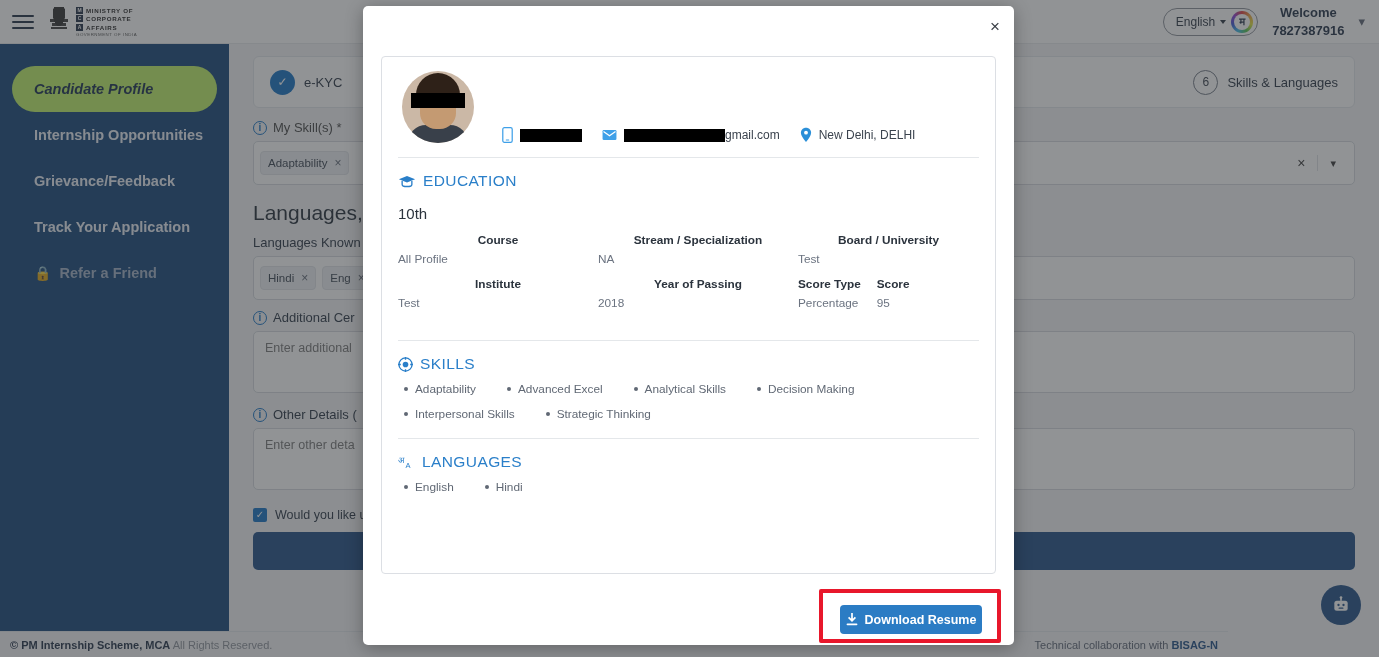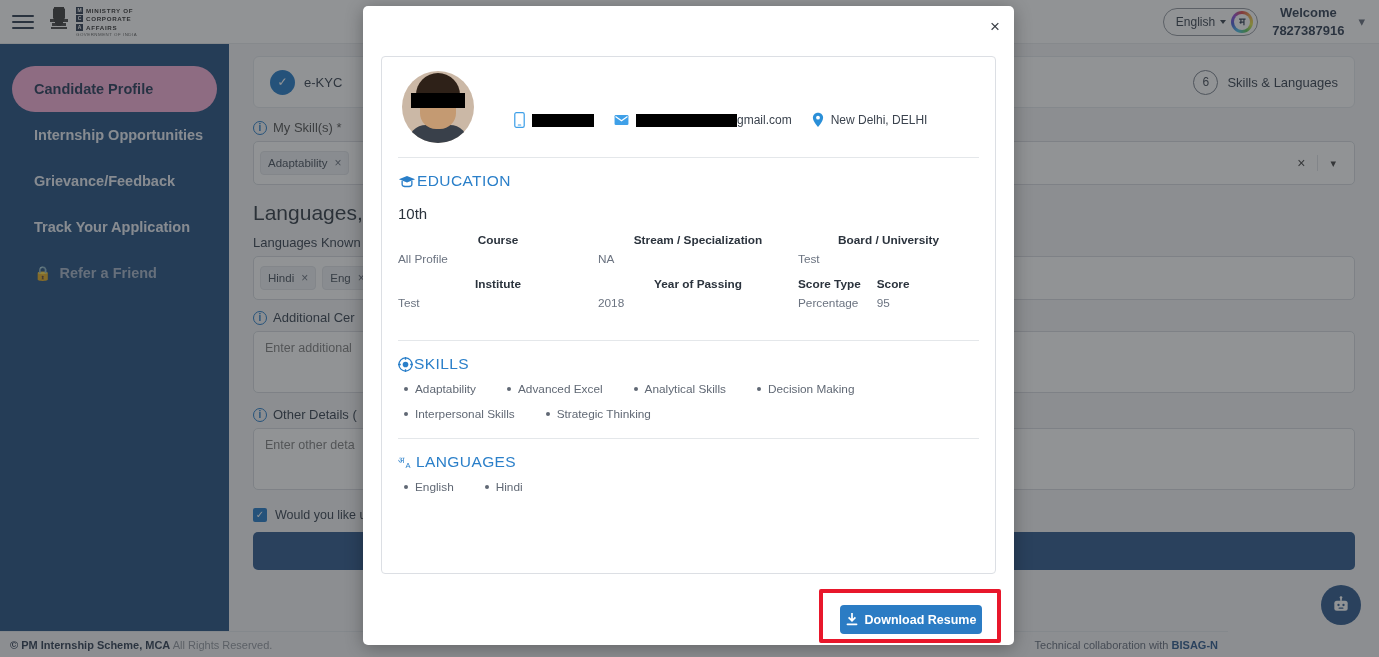--- a/index.html
+++ b/index.html
@@ -58,21 +58,21 @@
 
   .sidebar {
     position: absolute; top: 44px; left: 0; width: 229px; height: 613px;
     background: #104075; padding-top: 22px;
   }
   .side-item {
     height: 46px; display: flex; align-items: center; padding-left: 22px;
     color: #e9eef5; font-size: 14.5px; font-weight: 600; cursor: pointer;
     margin: 0 12px; border-radius: 26px;
   }
-  .side-item.active { background: #f9a8d4; color: #13294b; }
+  .side-item.active { background: #bef264; color: #13294b; font-style: italic; }
   .side-item.muted { color: #9fb0c6; font-weight: 600; }
   .lock-ico { margin-right: 8px; font-size: 14px; }
 
   .content { position: absolute; top: 44px; left: 229px; width: 1150px; height: 613px; padding: 12px 24px; }
 
   .steps {
     display: flex; align-items: center; gap: 0; background: #fff; border: 1px solid #e3e6ea;
     border-radius: 6px; height: 52px; padding: 0 16px; justify-content: space-between;
   }
   .step { display: flex; align-items: center; gap: 9px; font-size: 13px; color: #25303f; }
@@ -135,37 +135,37 @@
   }
   .modal-close {
     position: absolute; right: 14px; top: 12px; font-size: 17px; color: #3a3f46;
     cursor: pointer; line-height: 1;
   }
   .resume-card {
     position: absolute; left: 18px; top: 50px; width: 615px; height: 518px;
     border: 1px solid #dcdfe4; border-radius: 4px; background: #fff; padding: 14px 16px;
     overflow: hidden;
   }
-  .rc-head { display: flex; align-items: center; gap: 12px; }
+  .rc-head { display: flex; align-items: flex-end; gap: 0; }
   .photo-wrap { width: 72px; height: 72px; border-radius: 50%; overflow: hidden; position: relative;
                 background: #cbb8a6; flex: 0 0 auto; margin-left: 4px; }
   .photo-hair { position: absolute; left: 14px; top: 2px; width: 44px; height: 30px;
                 background: #2e2118; border-radius: 22px 22px 6px 6px; }
   .photo-face { position: absolute; left: 18px; top: 12px; width: 36px; height: 46px;
                 background: #c49a72; border-radius: 18px 18px 16px 16px; }
   .photo-body { position: absolute; left: 6px; bottom: 0; width: 60px; height: 18px;
                 background: #39404a; border-radius: 18px 18px 0 0; }
   .photo-bar { position: absolute; left: 9px; top: 22px; width: 54px; height: 15px; background: #000; }
   .contact-row { display: flex; align-items: center; gap: 20px; margin-left: 28px; margin-top: 26px; font-size: 12px; color: #3b434e; }
   .c-item { display: flex; align-items: center; gap: 7px; }
   .redact { display: inline-block; height: 13px; background: #000; vertical-align: middle; }
   .hr { height: 1px; background: #e4e7ea; margin: 14px 0 0; }
 
   .sec-h {
-    display: flex; align-items: center; gap: 1px; color: #2a7fc9; font-size: 15.5px;
+    display: flex; align-items: center; gap: 7px; color: #2a7fc9; font-size: 15.5px;
     letter-spacing: .4px; margin: 14px 0 0;
   }
   .deg { font-size: 15px; color: #2b333d; margin: 15px 0 0; }
   .grid3 { display: grid; grid-template-columns: 200px 200px auto; margin-top: 11px; }
   .g-lab { font-size: 11.8px; font-weight: 700; color: #2b333d; text-align: center; }
   .g-val { font-size: 11.8px; color: #6b7380; margin-top: 5px; }
   .score-pair { display: flex; gap: 16px; }
   .bullets { display: flex; flex-wrap: wrap; margin-top: 9px; }
   .bullet { display: flex; align-items: center; gap: 7px; font-size: 11.8px; color: #606874;
             margin: 0 25px 11px 6px; }

